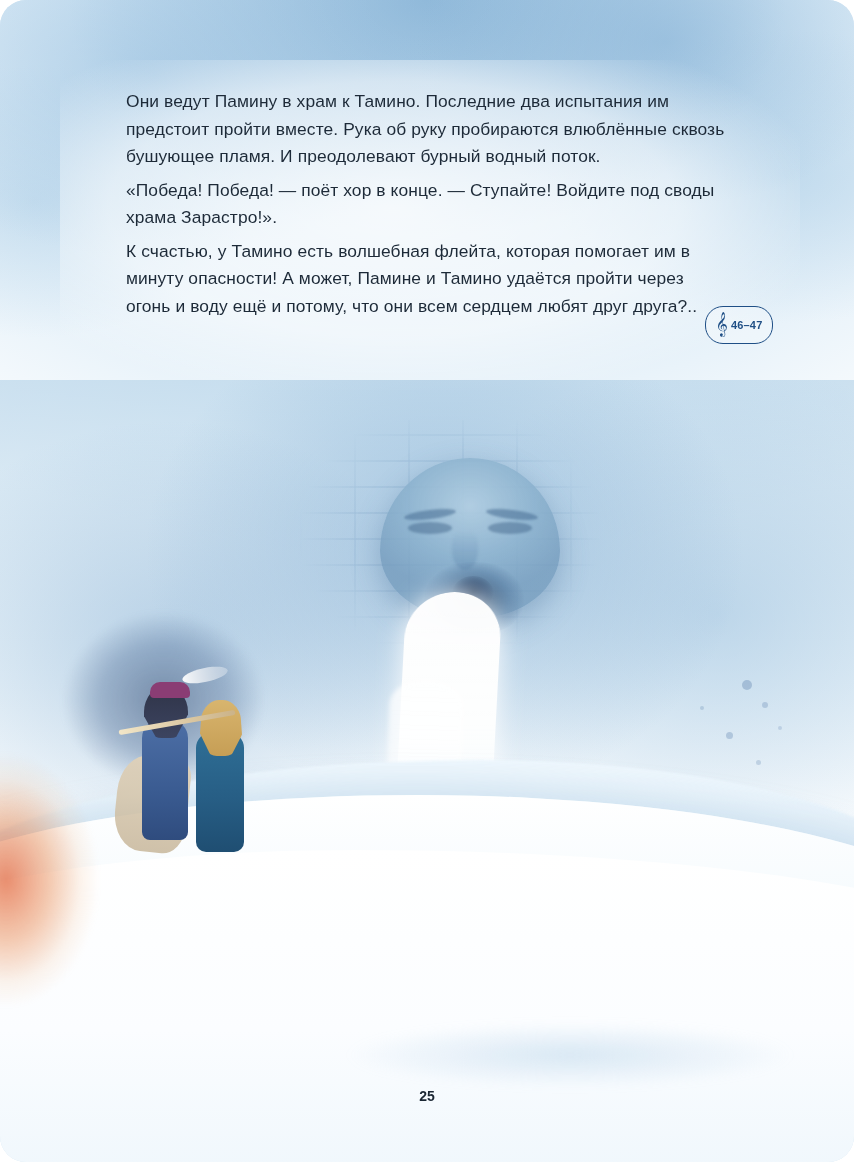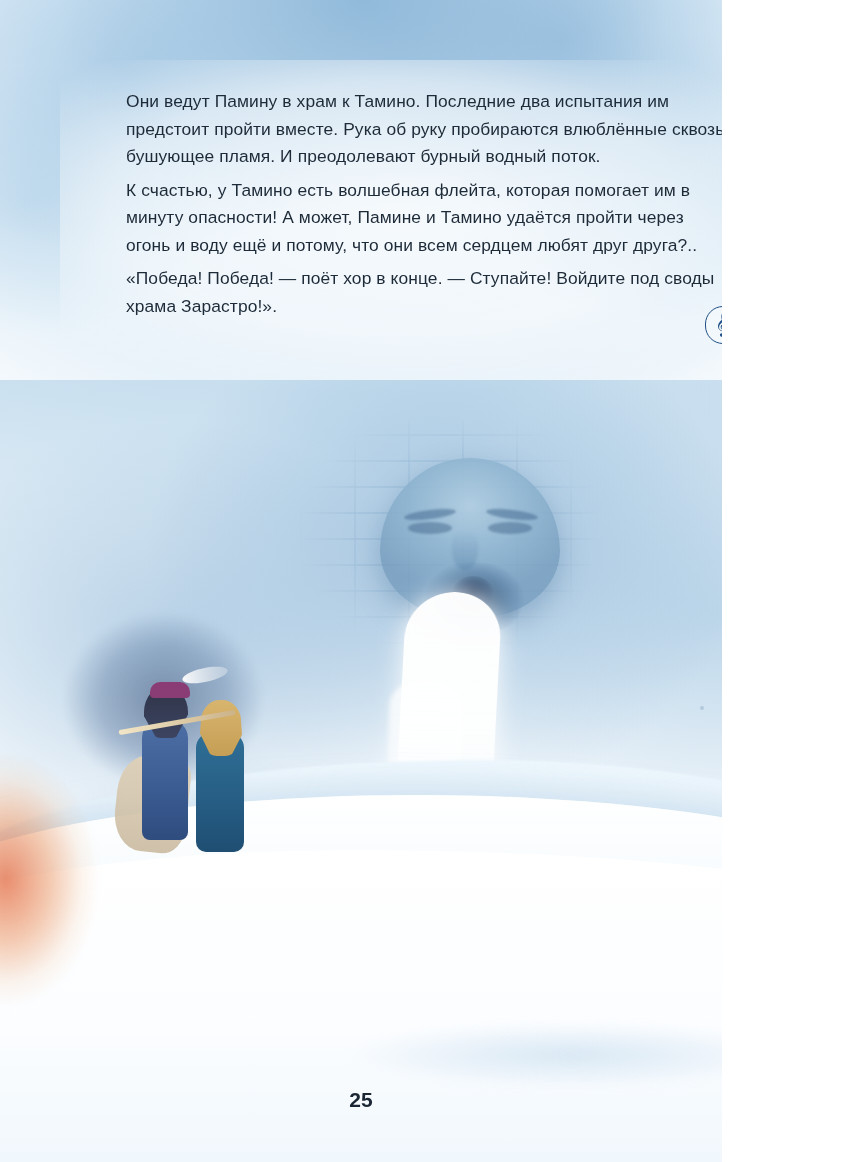--- a/index.html
+++ b/index.html
@@ -8,24 +8,25 @@
     background: #ffffff;
   }
   body {
     width: 854px;
     height: 1162px;
     font-family: "Liberation Sans", sans-serif;
     overflow: hidden;
   }
   .page {
     position: relative;
-    width: 722px;
+    width: 854px;
     height: 1162px;
     overflow: hidden;
     background: #ffffff;
+    border-radius: 26px;
   }
 
   
   .bg-base {
     position: absolute;
     inset: 0;
     background:
       radial-gradient(120% 60% at 50% 0%, #b9d7ec 0%, #cfe4f3 30%, #e9f3fa 58%, #ffffff 80%),
       linear-gradient(180deg, #cfe3f2 0%, #e8f2fa 25%, #ffffff 50%);
   }
@@ -266,21 +267,21 @@
     gap: 3px;
     color: #1f4f86;
   }
   .clef { font-size: 21px; line-height: 1; margin-top: -2px; font-family: "DejaVu Sans", sans-serif; }
   .track-num { font-size: 11px; font-weight: 700; letter-spacing: 0.2px; }
 
   .page-number {
     position: absolute;
     left: 0; right: 0; top: 1088px;
     text-align: center;
-    font-size: 21px;
+    font-size: 14px;
     font-weight: 700;
     color: #1a2633;
   }
 </style>
 </head>
 <body>
 
 <div class="page">
 
   <div class="bg-base"></div>
@@ -327,22 +328,22 @@
       <div class="fig-b-body"></div>
       <div class="fig-b-head"></div>
       <div class="fig-b-hair"></div>
       <div class="flute"></div>
       <div class="plume"></div>
     </div>
   </div>
 
   <div class="text-block">
     <p>Они ведут Памину в храм к Тамино. Последние два испытания им предстоит пройти вместе. Рука об руку пробираются влюблённые сквозь бушующее пламя. И преодолевают бурный водный поток.</p>
+    <p>«Победа! Победа! — поёт хор в конце. — Ступайте! Войдите под своды храма Зарастро!».</p>
     <p>К счастью, у Тамино есть волшебная флейта, которая помогает им в минуту опасности! А может, Памине и Тамино удаётся пройти через огонь и воду ещё и потому, что они всем сердцем любят друг друга?..</p>
-    <p>«Победа! Победа! — поёт хор в конце. — Ступайте! Войдите под своды храма Зарастро!».</p>
   </div>
 
   <div class="track-badge">
     <span class="clef">𝄞</span>
     <span class="track-num">46–47</span>
   </div>
 
   <div class="page-number">25</div>
 </div>
 

